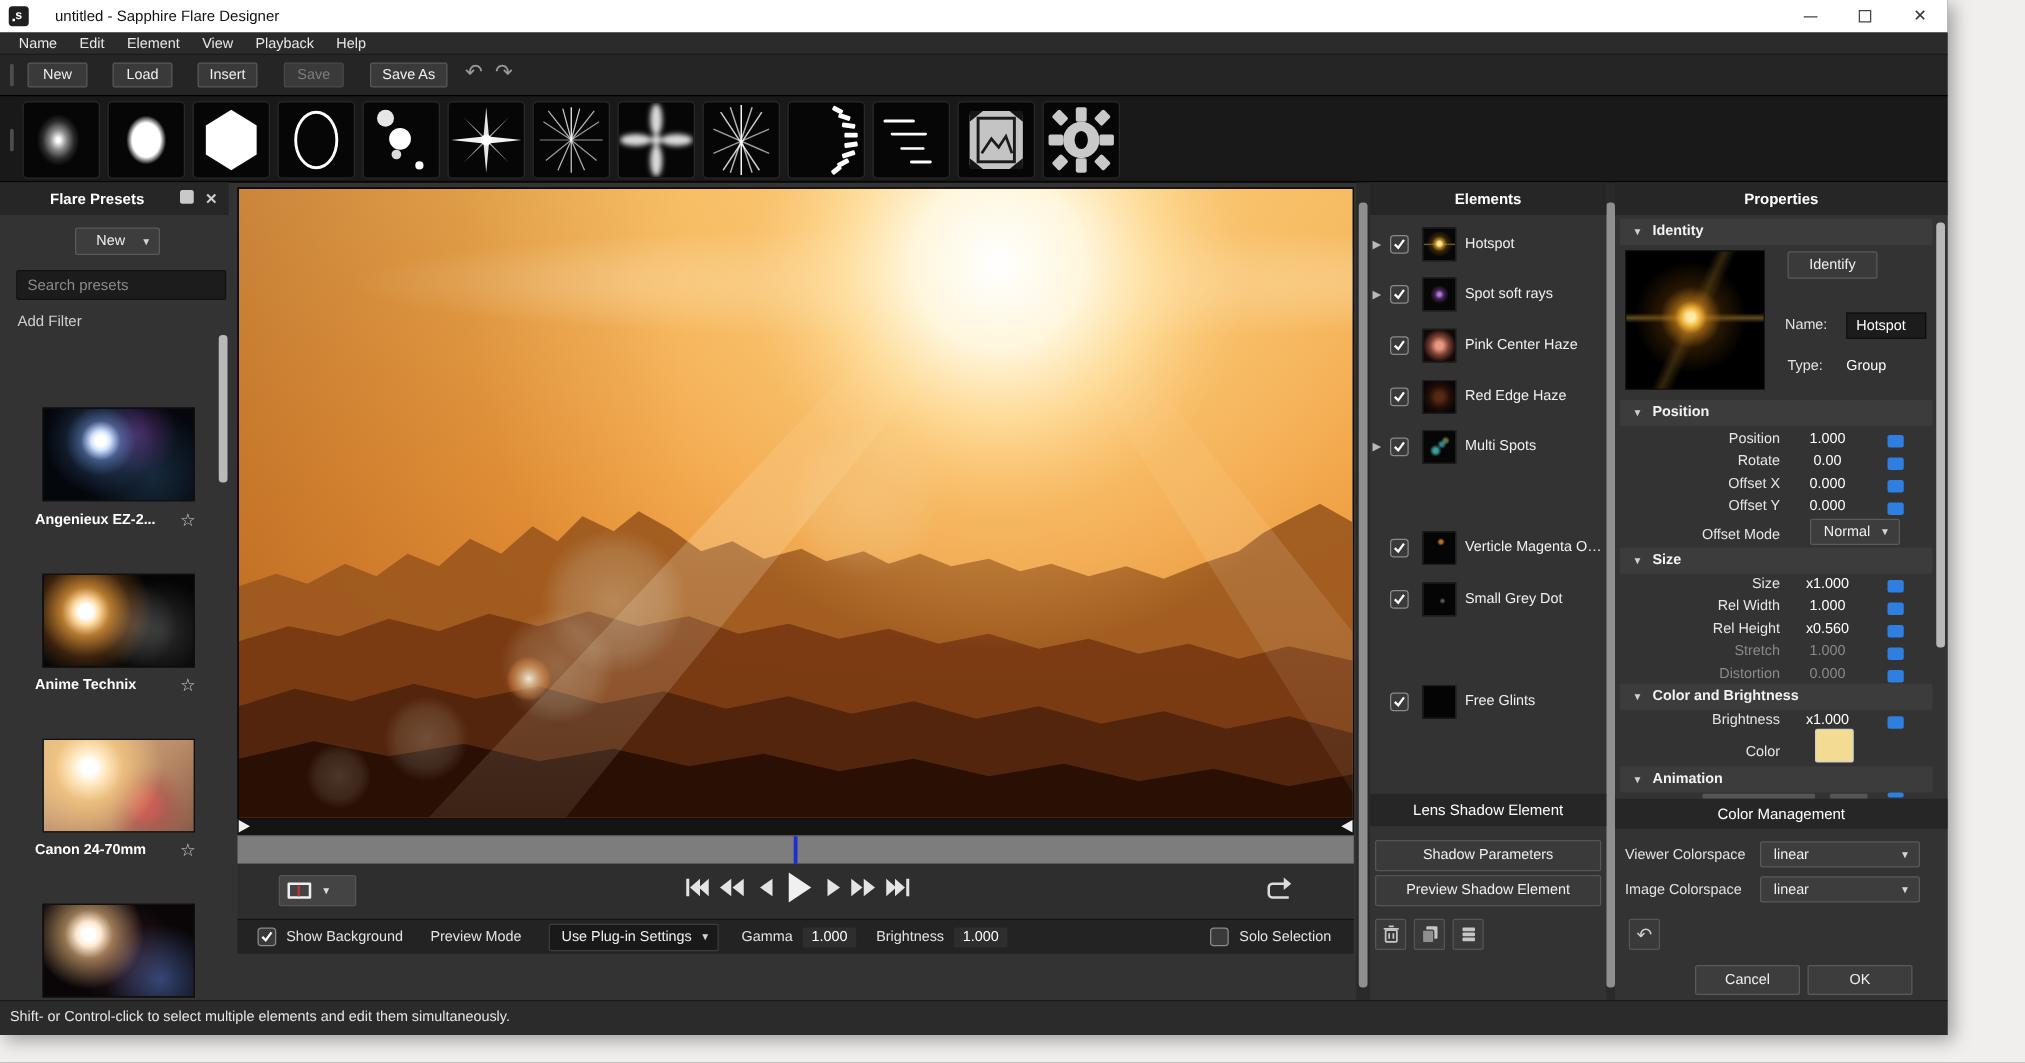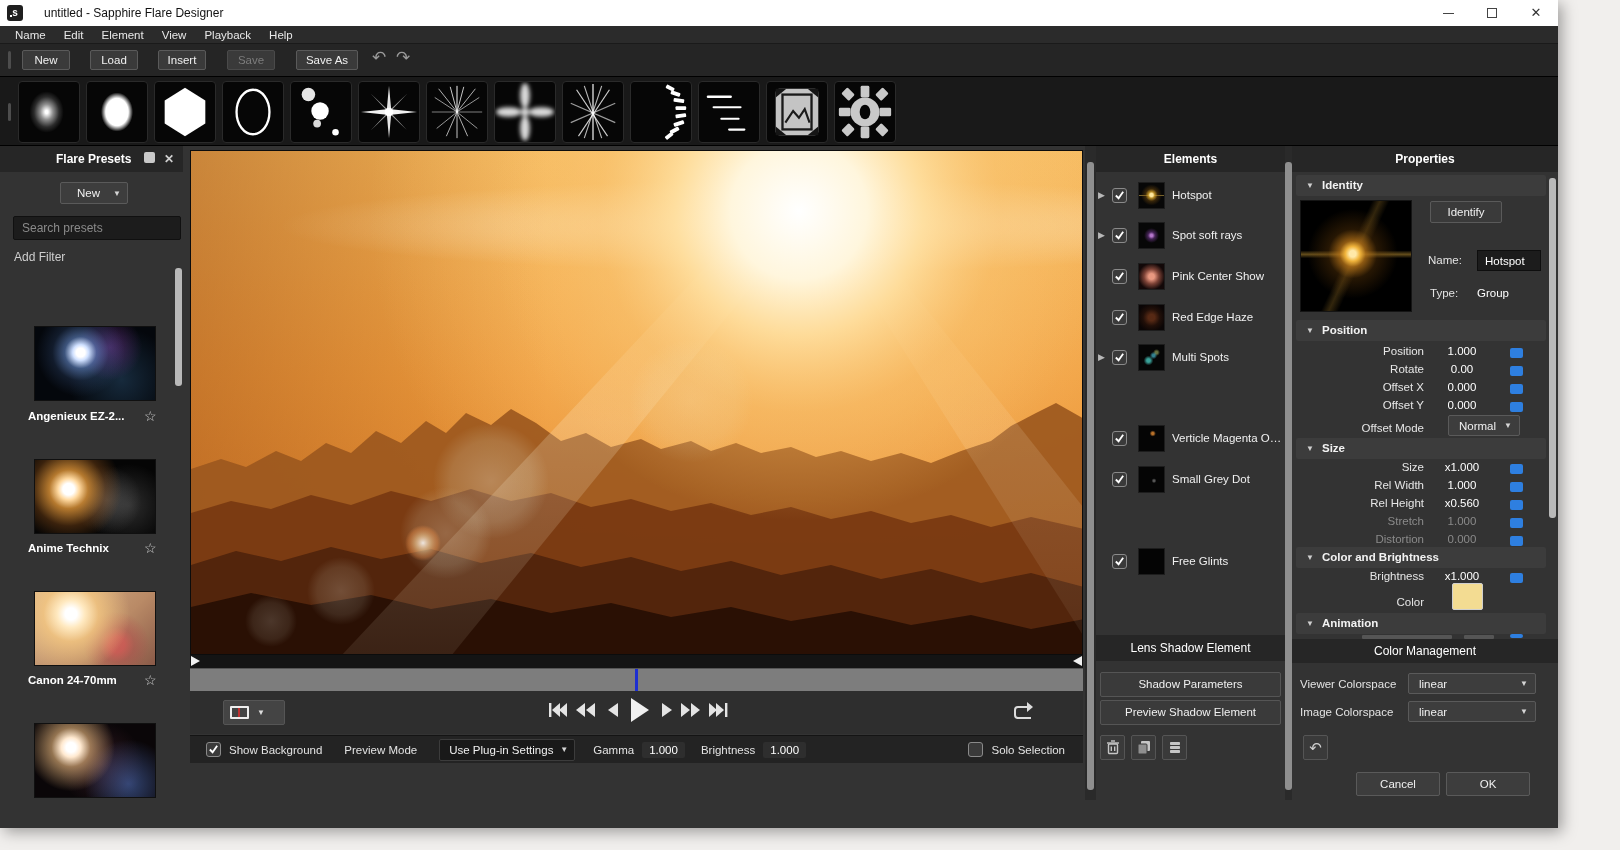--- a/index.html
+++ b/index.html
@@ -36,21 +36,21 @@
   #iconstrip { position:absolute; left:0; top:76px; width:100%; height:70px; background:#191919;
                border-top:1px solid #000; border-bottom:1px solid #000; }
   .tile { position:absolute; top:4px; width:62px; height:62px; background:#060606; border-radius:4px;
           border:1px solid #2a2a2a; cursor:pointer; overflow:hidden; }
   .tile svg, .tile .fx { position:absolute; left:0; top:0; width:100%; height:100%; }
 
   
   #presets { position:absolute; left:0; top:146px; width:183px; height:654px; background:#333; overflow:hidden; }
   .panel-hdr { background:#262626; height:26px; color:#fff; font-size:12px; font-weight:bold;
                display:flex; align-items:center; justify-content:center; position:relative; }
-  #presets .panel-hdr { justify-content:flex-start; padding-left:56px; }
+  #presets .panel-hdr { justify-content:flex-start; padding-left:40px; }
   .hdr-ico { position:absolute; top:6px; font-size:12px; color:#cfcfcf; cursor:pointer; }
   .dock-ico { width:11px; height:11px; background:#c9c9c9; border-radius:2px; }
   .dd { background:#3d3d3d; border:1px solid #5a5a5a; border-radius:2px; color:#f0f0f0; font-size:11.5px;
         display:flex; align-items:center; cursor:pointer; }
   .dd .car { margin-left:auto; font-size:8px; color:#d5d5d5; padding:0 6px; }
   #preset-new { position:absolute; left:60px; top:36px; width:68px; height:22px; padding-left:16px; }
   #preset-search { position:absolute; left:13px; top:70px; width:168px; height:24px; background:#1c1c1c;
                    border:1px solid #101010; border-radius:2px; color:#c9c9c9; font-size:12px; padding:0 8px;
                    font-family:"Liberation Sans", sans-serif; }
   #preset-search::placeholder { color:#8a8a8a; }
@@ -554,21 +554,21 @@
       <span class="el-thumb et1"></span>
       <span class="el-label">Spot soft rays</span>
     </div>
     <div class="el-row" style="top:113px">
       <span class="cb on el-cb">
           <svg width="11" height="11" viewBox="0 0 12 12">
             <path d="M2 6l3 3 5-7" stroke="#fff" stroke-width="2" fill="none"></path>
           </svg>
         </span>
       <span class="el-thumb et2"></span>
-      <span class="el-label">Pink Center Show</span>
+      <span class="el-label">Pink Center Haze</span>
     </div>
     <div class="el-row" style="top:154px">
       <span class="cb on el-cb">
           <svg width="11" height="11" viewBox="0 0 12 12">
             <path d="M2 6l3 3 5-7" stroke="#fff" stroke-width="2" fill="none"></path>
           </svg>
         </span>
       <span class="el-thumb et3"></span>
       <span class="el-label">Red Edge Haze</span>
     </div>
@@ -741,13 +741,16 @@
         <span style="color:#d0d0d0;font-size:15px">↶</span>
       </div>
 
     <div id="footer-btns">
       <div class="fbtn" style="left:64px;width:84px">Cancel</div>
       <div class="fbtn" style="left:154px;width:84px">OK</div>
     </div>
     <div class="vscroll" style="right:2px;top:32px;height:340px"></div>
   </div>
 
+  <div id="statusbar">
+    <span>Shift- or Control-click to select multiple elements and edit them simultaneously.</span>
+  </div>
 </div>
 
 </body></html>

